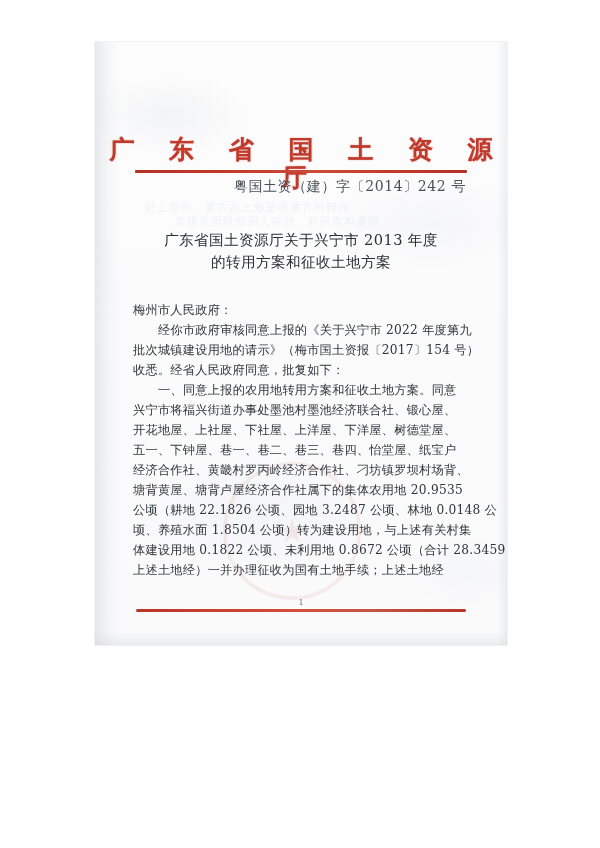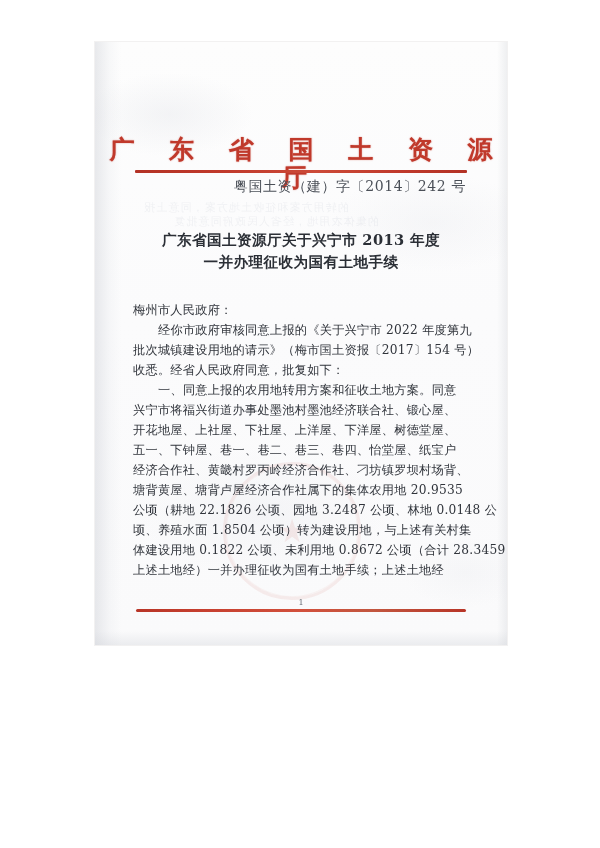--- a/index.html
+++ b/index.html
@@ -109,21 +109,21 @@
     white-space: nowrap;
   }
 
   
   #doc-title {
     position: absolute;
     left: 26px; right: 26px;
     top: 187px;
     text-align: center;
     font-size: 14.6px;
-    font-weight: 700;
+    font-weight: 400;
     color: #2b2f36;
     line-height: 1.52;
     letter-spacing: .4px;
   }
   #doc-title .title-line { display: block; }
 
   
   #body-block {
     position: absolute;
     left: 38px;
@@ -201,21 +201,21 @@
   </div>
 
   <div id="letterhead">
     <div id="letterhead-title">广 东 省 国 土 资 源 厅</div>
   </div>
   <div id="letterhead-rule"></div>
   <div id="doc-number">粤国土资（建）字〔2014〕242 号</div>
 
   <div id="doc-title">
     <span class="title-line">广东省国土资源厅关于兴宁市 2013 年度</span>
-    <span class="title-line">一并办理征收为国有土地手续</span>
+    <span class="title-line">的转用方案和征收土地方案</span>
   </div>
 
   <div id="body-block">
 
     <div class="body-line">梅州市人民政府：</div>
 
     <div class="body-line indent">经你市政府审核同意上报的《关于兴宁市 2022 年度第九</div>
     <div class="body-line">批次城镇建设用地的请示》（梅市国土资报〔2017〕154 号）</div>
     <div class="body-line">收悉。经省人民政府同意，批复如下：</div>
 

